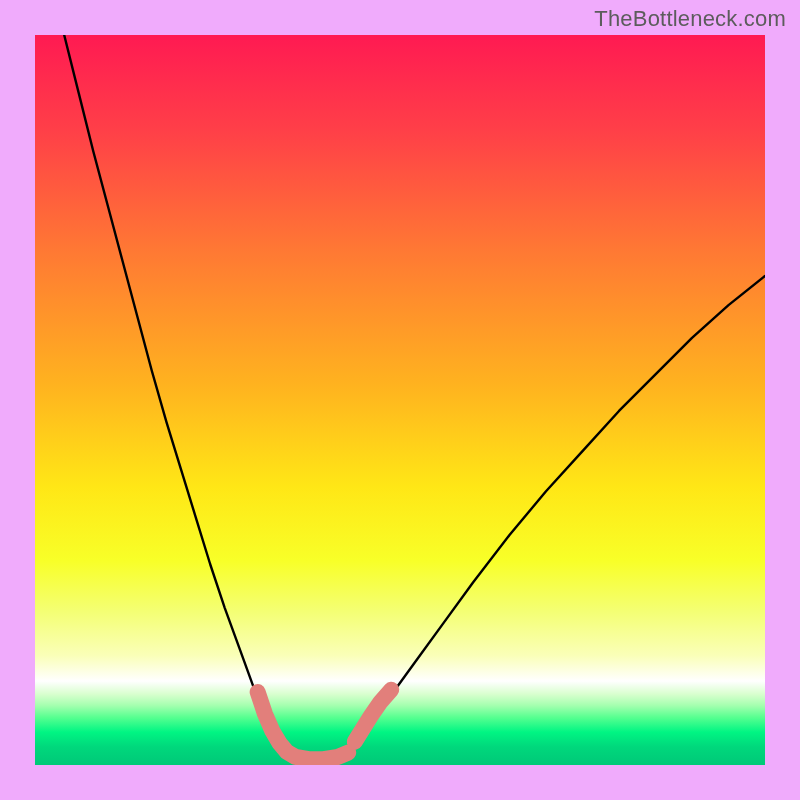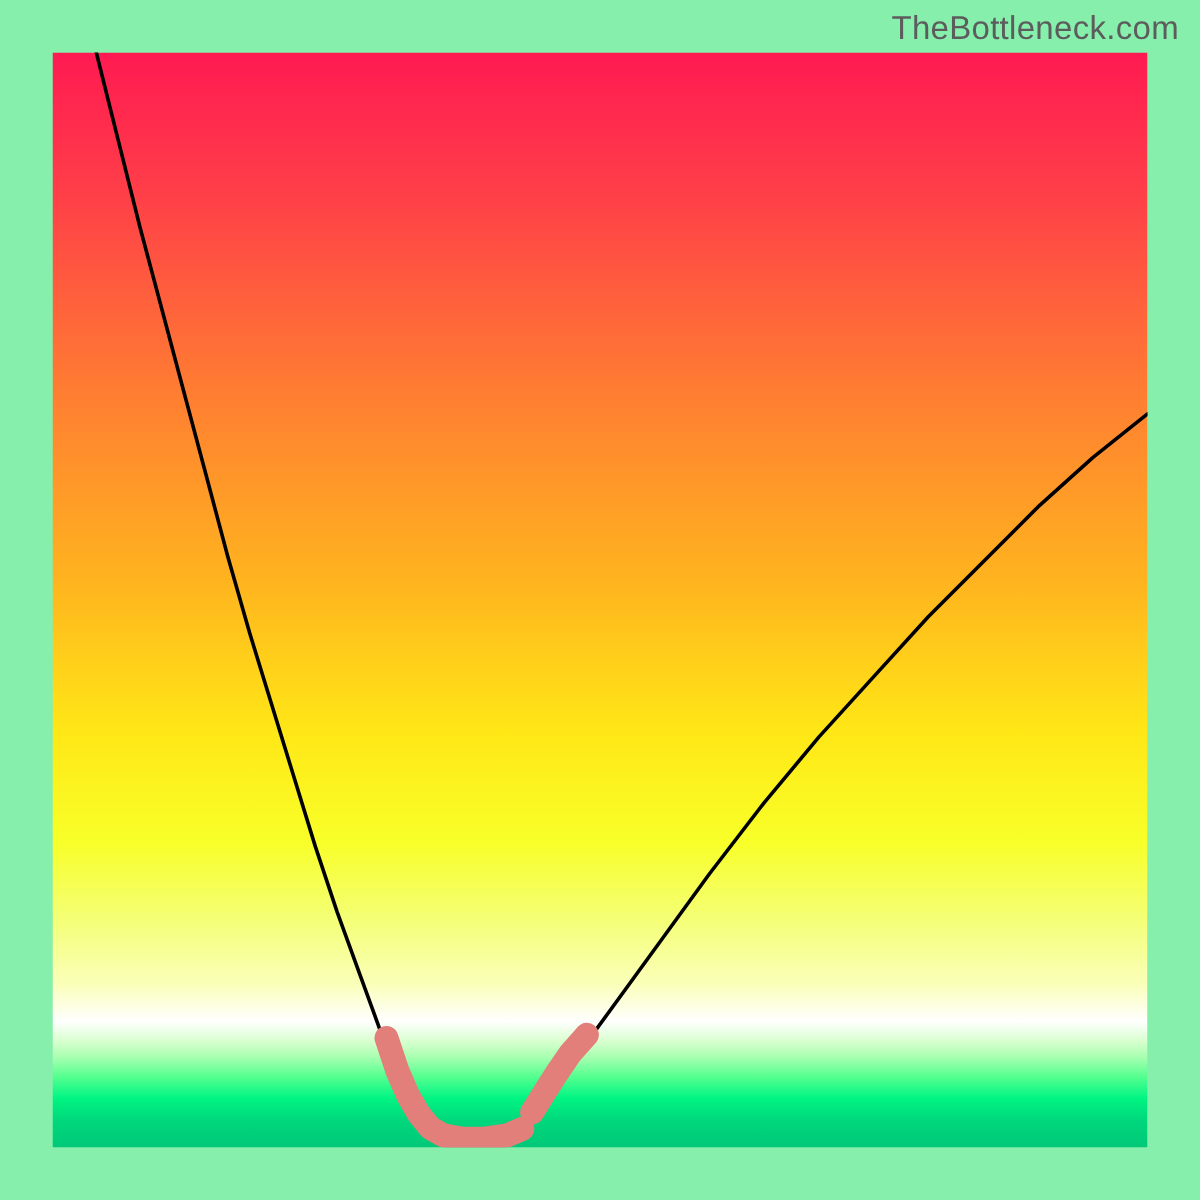--- a/index.html
+++ b/index.html
@@ -10,21 +10,21 @@
     height: 800px;
     overflow: hidden;
     font-family: Arial, Helvetica, sans-serif;
   }
   .frame {
     position: absolute;
     left: 0;
     top: 0;
     width: 800px;
     height: 800px;
-    background: #86efac;
+    background: #f0abfc;
     text-align: center;
   }
   .plot-area {
     position: absolute;
     left: 35px;
     top: 35px;
     width: 730px;
     height: 730px;
     
   }

